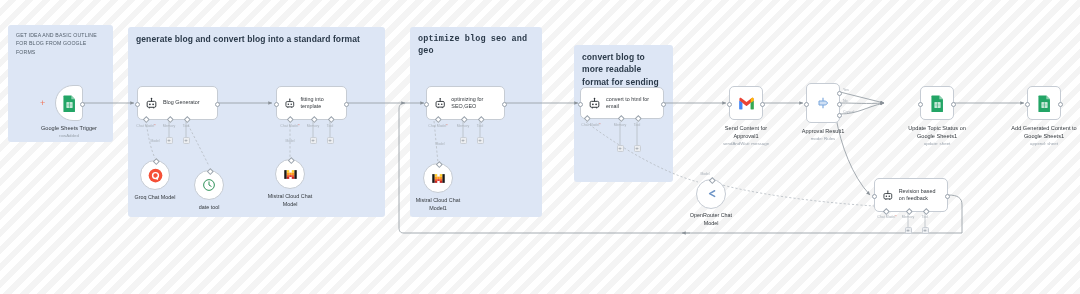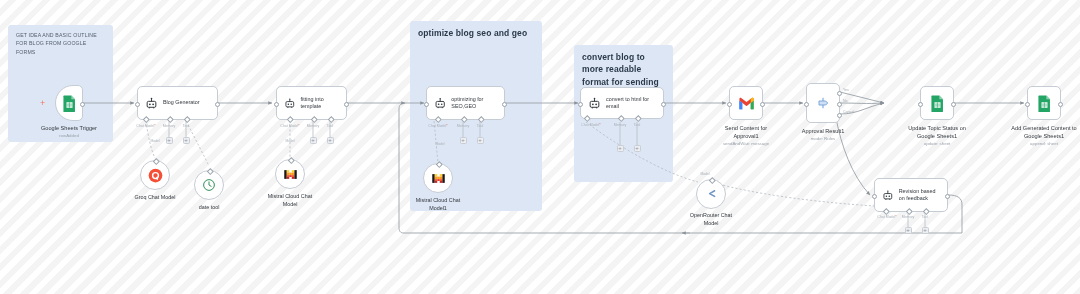--- a/index.html
+++ b/index.html
@@ -69,22 +69,25 @@
 </style>
 </head>
 <body>
 
 <div id="canvas">
 
   <div class="sticky small" style="left:8px;top:25px;width:105px;height:117px;">
     <div class="sticky-title">GET IDEA AND BASIC OUTLINE FOR BLOG FROM GOOGLE FORMS</div>
   </div>
 
-
-  <div class="sticky" style="left:410px;top:21px;width:132px;height:190px;">
+  <div class="sticky" style="left:128px;top:27px;width:257px;height:190px;">
+    <div class="sticky-title">generate blog and convert blog into a standard format</div>
+  </div>
+
+  <div class="sticky" style="left:410px;top:27px;width:132px;height:190px;font-family:Liberation Mono, monospace;">
     <div class="sticky-title">optimize blog seo and geo</div>
   </div>
 
   <div class="sticky" style="left:574px;top:45px;width:99px;height:137px;">
     <div class="sticky-title">convert blog to more readable format for sending it through</div>
   </div>
 
 
   <svg class="wires">
     <defs>

